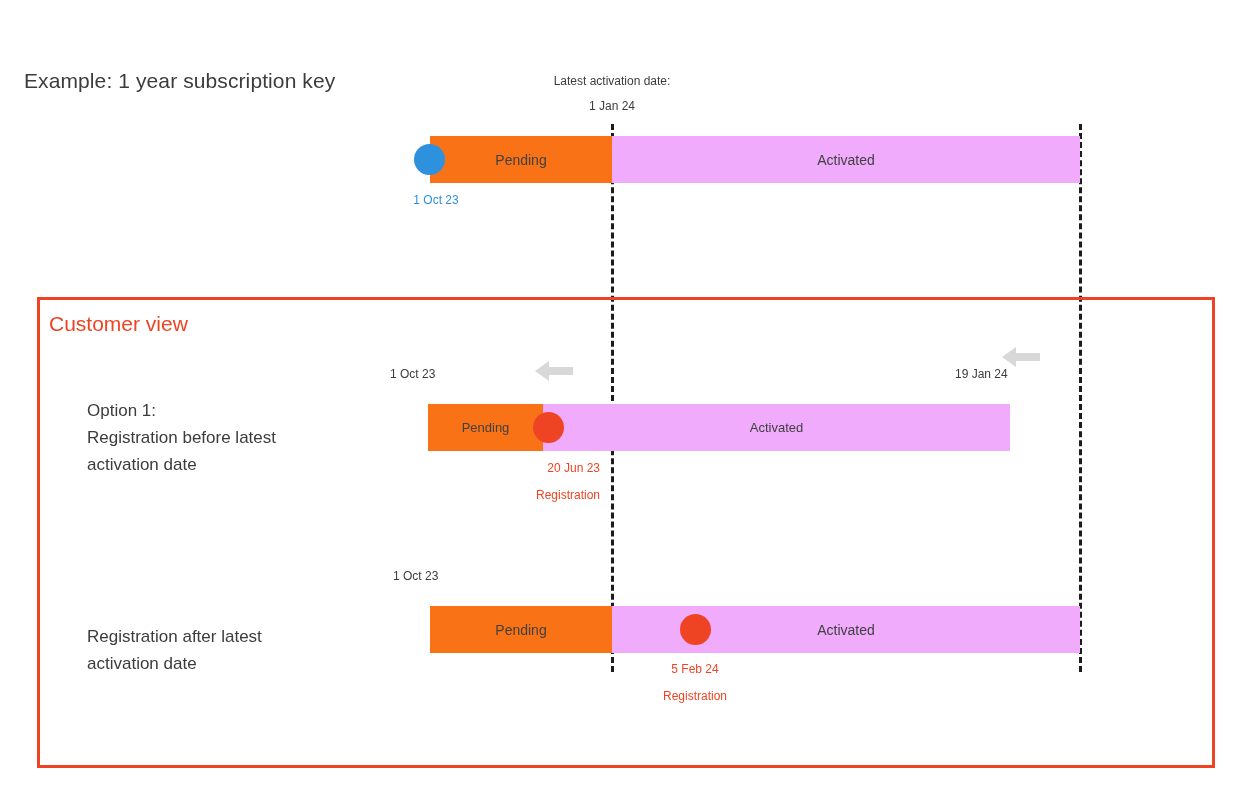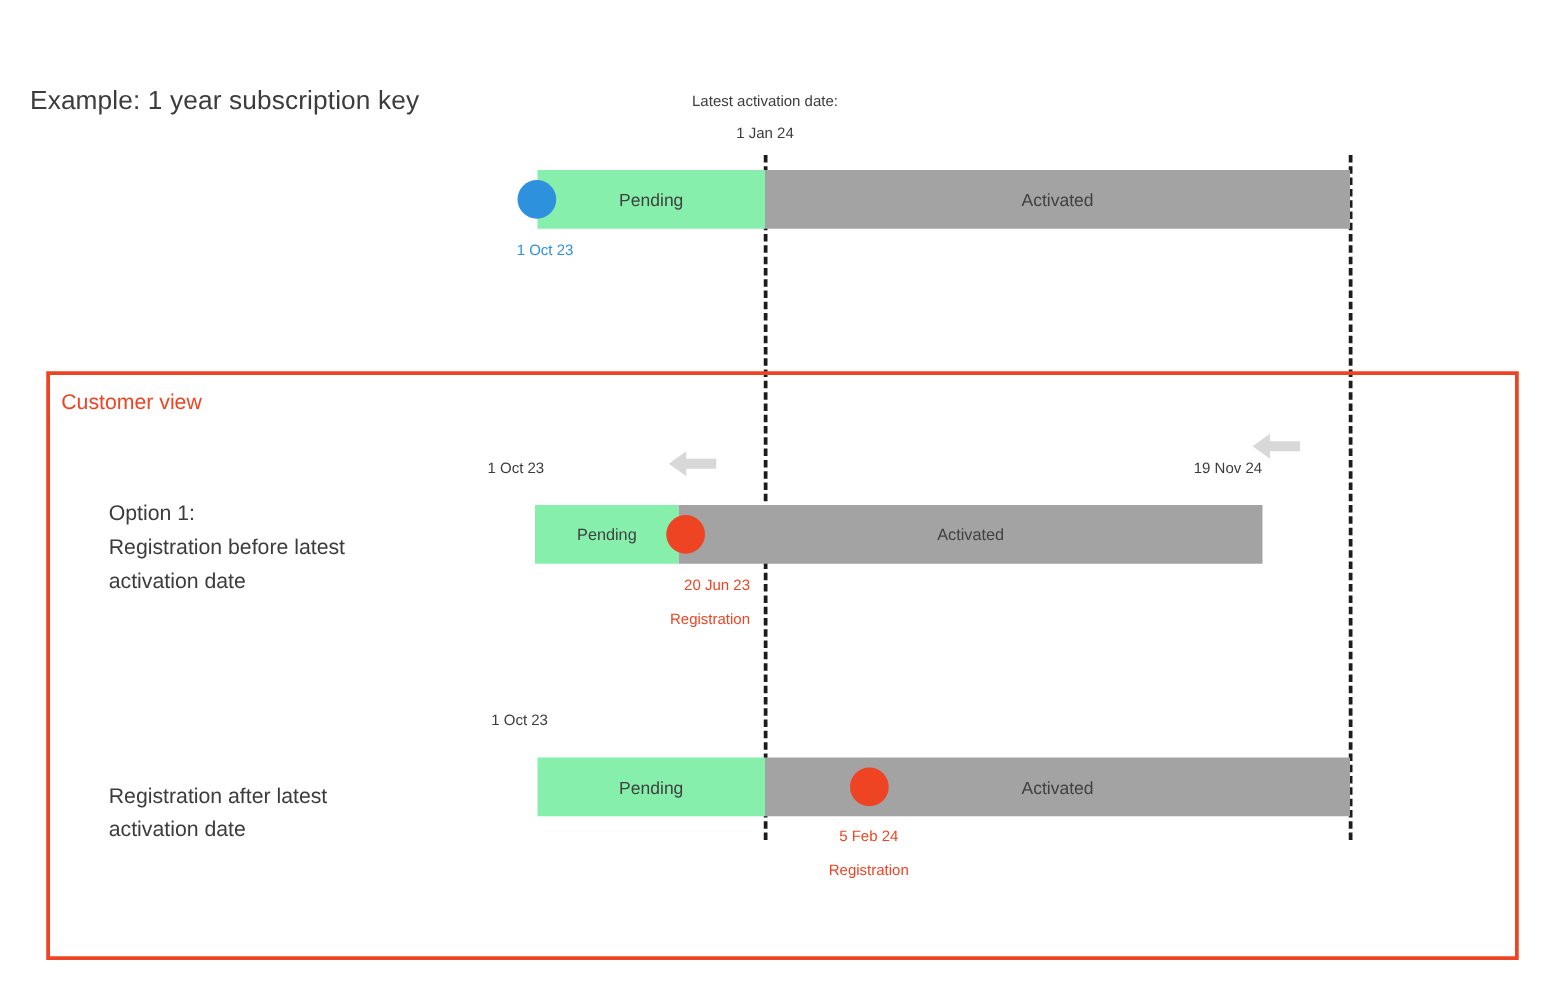--- a/index.html
+++ b/index.html
@@ -41,22 +41,22 @@
     display: flex;
     align-items: stretch;
     box-sizing: border-box;
   }
   .seg {
     display: flex;
     align-items: center;
     justify-content: center;
     box-sizing: border-box;
   }
-  .seg-pending { background: #86efac; text-align: center; }
-  .seg-active  { background: #a3a3a3; }
+  .seg-pending { background: #f97316; text-align: center; }
+  .seg-active  { background: #f0abfc; }
   .seg-label {
     font-size: 14px;
     color: #404040;
     white-space: nowrap;
   }
   .seg-label.small { font-size: 13px; }
 
   
   .vguide {
     width: 0;
@@ -94,21 +94,21 @@
     top: 297px;
     width: 1178px;
     height: 471px;
     border: 3px solid #ef4423;
     box-sizing: border-box;
     background: transparent;
   }
   #customer-view-title {
     left: 49px;
     top: 312px;
-    font-size: 17px;
+    font-size: 21px;
     color: #ef4423;
     white-space: nowrap;
   }
 
   
   .arrow-left {
     color: #d8d8d8;
     font-size: 30px;
     line-height: 1;
     user-select: none;
@@ -148,21 +148,21 @@
   <div class="abs" id="customer-view-box"></div>
 
   <div class="abs" id="customer-view-title">Customer view</div>
 
   <div class="abs multiline" style="left:87px; top:397px; width:300px;">Option 1:</div>
   <div class="abs multiline" style="left:87px; top:424px; width:300px;">Registration before latest
 activation date</div>
 
   <div class="abs lbl" style="left:390px; top:367px;">1 Oct 23</div>
 
-  <div class="abs lbl" style="left:955px; top:367px;">19 Nov 24</div>
+  <div class="abs lbl" style="left:955px; top:367px;">19 Jan 24</div>
 
   <div class="abs arrow-left" style="left:533px; top:358px; width:42px; height:26px;">
     <svg width="42" height="26" viewBox="0 0 42 26" aria-hidden="true">
       <path d="M2 13 L16 3 L16 9 L40 9 L40 17 L16 17 L16 23 Z" fill="#d8d8d8"></path>
     </svg>
   </div>
 
   <div class="abs arrow-left" style="left:1000px; top:344px; width:42px; height:26px;">
     <svg width="42" height="26" viewBox="0 0 42 26" aria-hidden="true">
       <path d="M2 13 L16 3 L16 9 L40 9 L40 17 L16 17 L16 23 Z" fill="#d8d8d8"></path>

